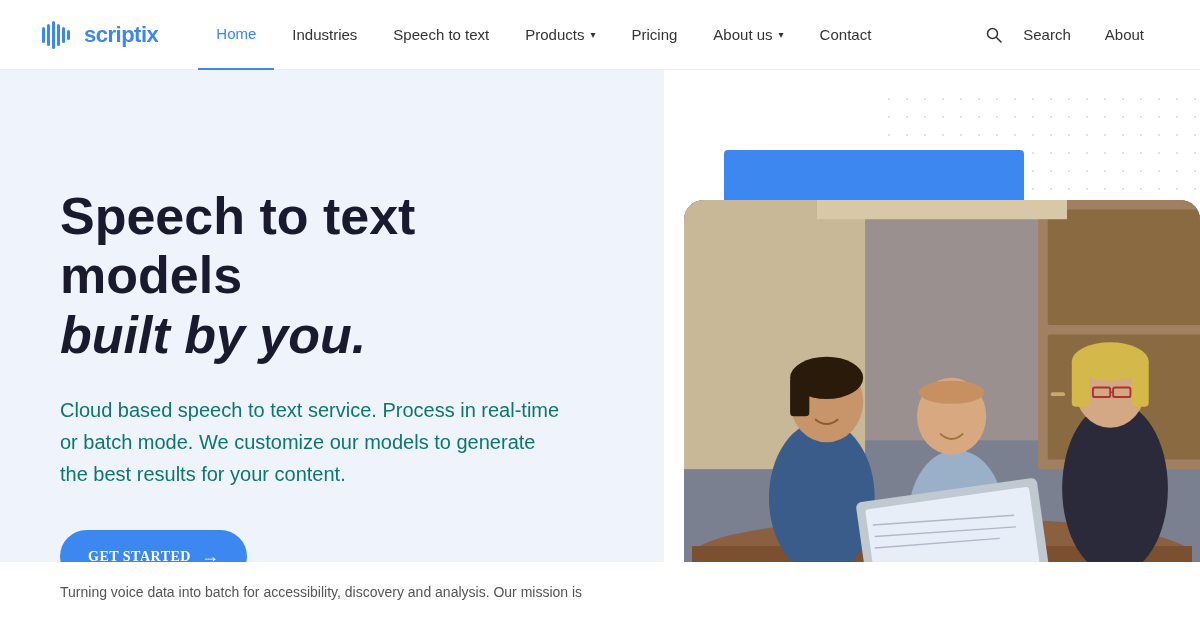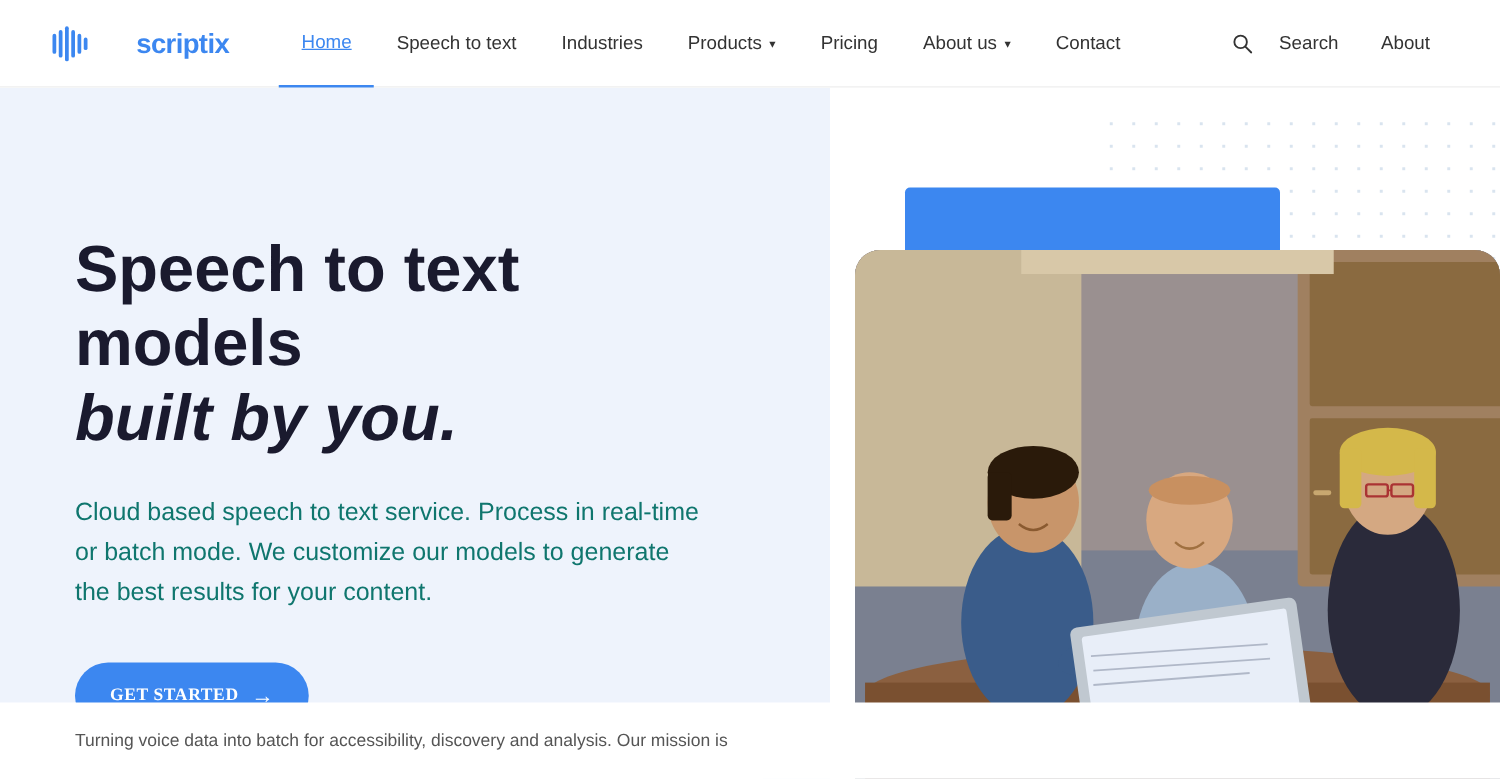--- a/index.html
+++ b/index.html
@@ -25,21 +25,20 @@
     }
     .logo-icon {
       width: 36px;
       height: 36px;
     }
     .logo-text {
       font-size: 22px;
       font-weight: 700;
       color: #1a1a2e;
       letter-spacing: -0.5px;
-      margin-left: 25px;
     }
     .logo-text span { color: #3c87f0; }
     nav {
       display: flex;
       align-items: center;
       gap: 0;
       flex: 1;
     }
     .nav-item {
       padding: 0 18px;
@@ -49,21 +48,20 @@
       cursor: pointer;
       display: flex;
       align-items: center;
       gap: 4px;
       height: 70px;
       text-decoration: none;
     }
     .nav-item.active {
       color: #3c87f0;
       border-bottom: 2px solid #3c87f0;
-      text-decoration: underline;
     }
     .nav-chevron {
       font-size: 10px;
       margin-left: 2px;
     }
     .nav-right {
       display: flex;
       align-items: center;
       gap: 4px;
       margin-left: auto;
@@ -213,24 +211,24 @@
     <span class="logo-text">
       <span>script</span><span style="color:#3c87f0">i</span><span>x</span>
     </span>
   </a>
 
   <nav>
     <a class="nav-item active" href="#">
       <span>Home</span>
     </a>
     <a class="nav-item" href="#">
+      <span>Industries</span>
+    </a>
+    <a class="nav-item" href="#">
       <span>Speech to text</span>
-    </a>
-    <a class="nav-item" href="#">
-      <span>Industries</span>
     </a>
     <a class="nav-item" href="#">
       <span>Products</span>
       <span class="nav-chevron">▾</span>
     </a>
     <a class="nav-item" href="#">
       <span>Pricing</span>
     </a>
     <a class="nav-item" href="#">
       <span>About us</span>

